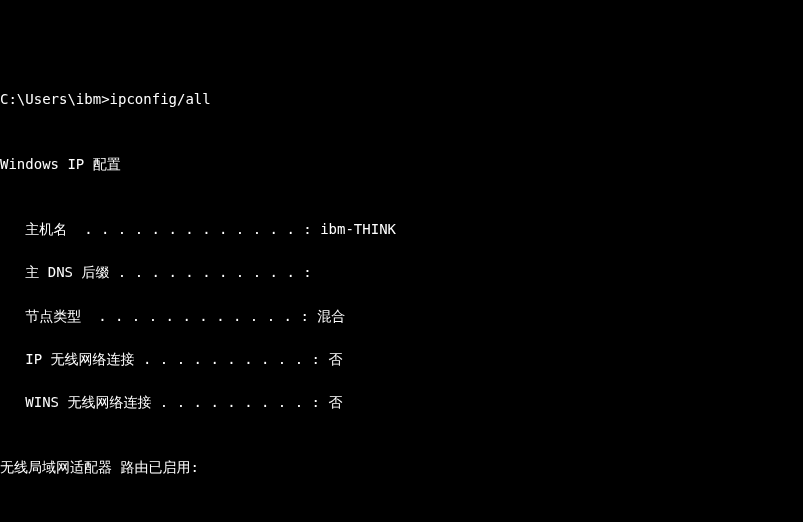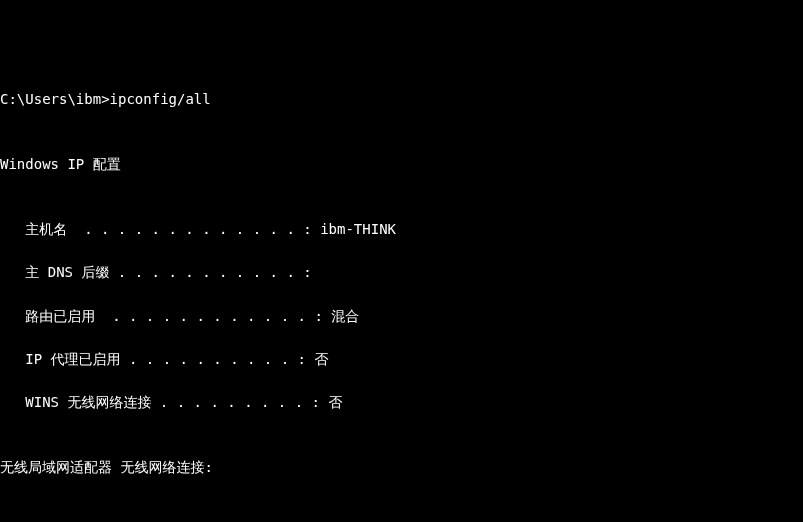--- a/index.html
+++ b/index.html
@@ -27,25 +27,25 @@
 <body>
 
 
 
 <span class="line"><span>C:\Users\ibm&gt;ipconfig/all</span></span>
 <span class="line"></span>
 <span class="line">Windows IP 配置</span>
 <span class="line"></span>
 <span class="line"><span>   主机名  . . . . . . . . . . . . . : </span><span>ibm-THINK</span></span>
 <span class="line"><span>   主 DNS 后缀 . . . . . . . . . . . : </span><span></span></span>
-<span class="line"><span>   路由已启用  . . . . . . . . . . . . : </span><span>混合</span></span>
-<span class="line"><span>   IP 代理已启用 . . . . . . . . . . : </span><span>否</span></span>
+<span class="line"><span>   节点类型  . . . . . . . . . . . . : </span><span>混合</span></span>
+<span class="line"><span>   IP 无线网络连接 . . . . . . . . . . : </span><span>否</span></span>
 <span class="line"><span>   WINS 无线网络连接 . . . . . . . . . : </span><span>否</span></span>
 <span class="line"></span>
-<span class="line">无线局域网适配器 无线网络连接:</span>
+<span class="line">无线局域网适配器 路由已启用:</span>
 <span class="line"></span>
 
 
 
 
 
 
 
 
 

